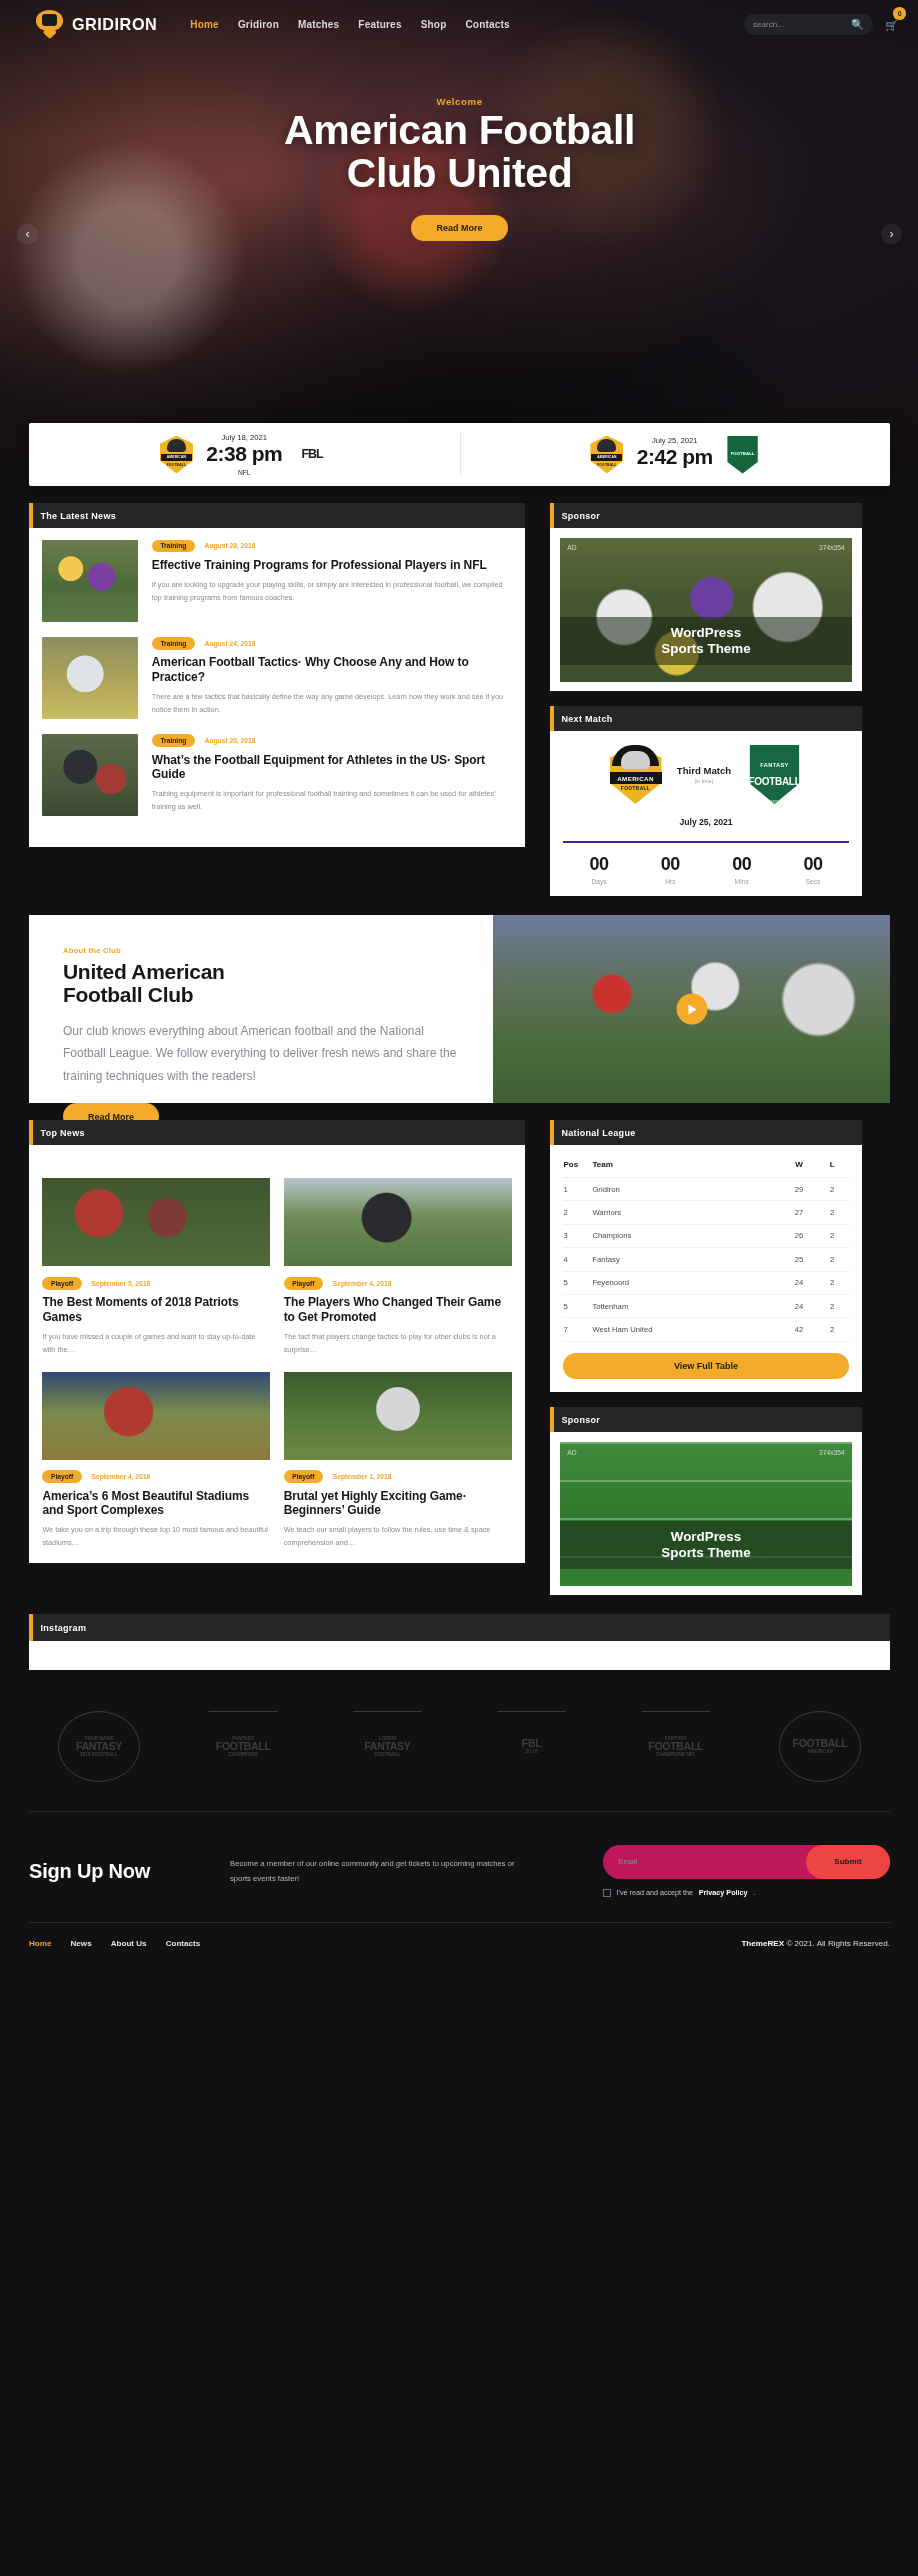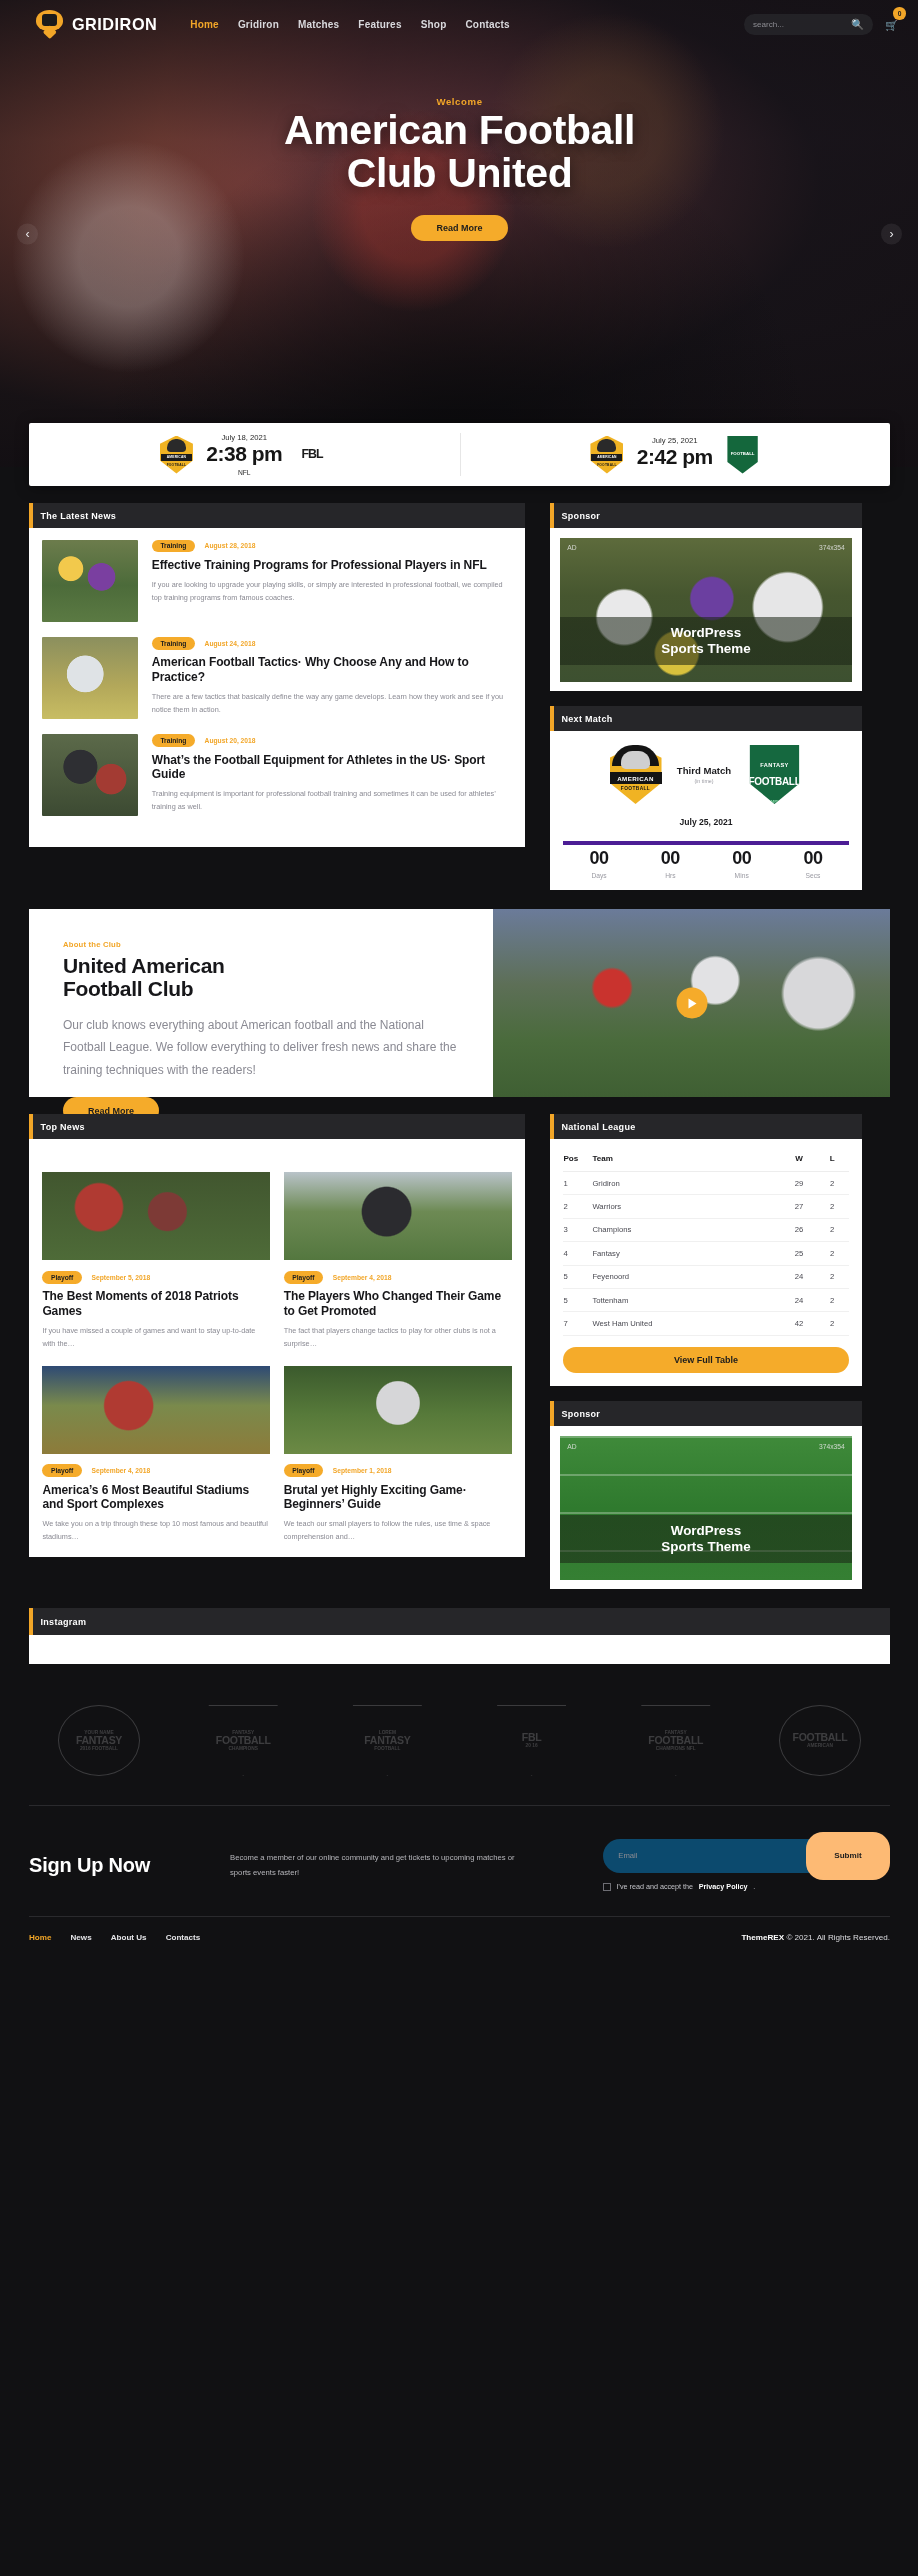--- a/index.html
+++ b/index.html
@@ -258,21 +258,21 @@
   .nm-away{
     width:56px; height:59px; position:relative; flex:none;
     background:#15683f; clip-path: polygon(6% 0,94% 0,94% 66%,50% 100%,6% 66%);
     color:#fff; text-align:center; padding-top:8.6px;
   }
   .nm-away .a{ font-size:5.7px; font-weight:800; letter-spacing:0.3px; }
   .nm-away .b{ font-size:10px; font-weight:800; letter-spacing:-0.3px; line-height:1; }
   .nm-away .c{ font-size:4.4px; color:#8fe0ad; font-weight:700; }
   .nm-away .ball{ width:25px;height:11.5px;border-radius:50%;background:#efefef;margin:2.9px auto 0; }
   .nm-date{ text-align:center; font-size:8.6px; font-weight:700; color:#1b1b1e; margin-top:13.4px; }
-  .nm-count{ display:flex; border-top:4px solid #4c1d95; margin-top:13.4px; padding-top:3px; }
+  .nm-count{ display:flex; border-top:2px solid #4c1d95; margin-top:13.4px; padding-top:11px; }
   .nm-count > div{ flex:1; text-align:center; }
   .nm-count .num{ font-size:18px; font-weight:800; color:#17171a; letter-spacing:-0.5px; }
   .nm-count .lbl{ font-size:6.7px; color:#9a9aa2; margin-top:2.9px; }
 
   
   .about{ display:flex; margin-top:19px; background:#fff; height:188px; }
   .about-left{ width:464px; padding:31px 34px; }
   .about-eyebrow{ color:#f2a628; font-size:7.7px; font-weight:800; letter-spacing:0.2px; margin-bottom:4.8px; }
   .about-title{ font-size:21px; font-weight:800; color:#17171a; line-height:1.12; letter-spacing:-0.3px; }
   .about-text{ color:#8a8a93; font-size:12px; line-height:1.85; margin-top:13.4px; }
@@ -350,27 +350,27 @@
 
   .divider{ height:1px; background:#2a2a2d; width:861px; margin:0 auto; }
 
   
   .signup{ width:861px; margin:0 auto; display:flex; align-items:center; padding:33px 0 25px; }
   .signup h2{ font-size:20px; font-weight:800; letter-spacing:-0.2px; width:201px; }
   .signup p{ font-size:7.7px; color:#b6b6bb; line-height:2; width:306px; }
   .signup-right{ margin-left:auto; width:287px; }
   .signup-form{ display:flex; align-items:center; position:relative; }
   .signup-form input{
-    flex:1; height:34px; background:#0c4a6e; border:none; outline:none;
+    flex:1; height:34px; background:#be185d; border:none; outline:none;
     border-radius:17px; color:#c9c9cd; font-size:7.7px; padding:0 15.3px; font-family:inherit;
   }
   .signup-form input::placeholder{ color:#8c8c92; }
   .signup-form button{
-    position:absolute; right:0; height:48px; width:84px; border-radius:17px;
-    background:#fdba74; border:none; color:#1d1d1d; font-size:8.1px; font-weight:600;
+    position:absolute; right:0; height:34px; width:84px; border-radius:17px;
+    background:#ef4444; border:none; color:#1d1d1d; font-size:8.1px; font-weight:600;
     cursor:pointer; font-family:inherit;
   }
   .consent{ display:flex; align-items:center; gap:5.7px; margin-top:9.6px; font-size:7.2px; color:#c4c4c9; }
   .consent .cb{ width:7.7px; height:7.7px; border:1px solid #6d6d73; background:transparent; cursor:pointer; }
   .consent b{ color:#fff; font-weight:700; }
 
   
   .bottom{ width:861px; margin:0 auto; display:flex; align-items:center; padding:15.3px 0 21px; }
   .bottom-nav{ display:flex; gap:19px; }
   .bottom-nav a{ color:#e4e4e7; font-size:8.1px; font-weight:700; text-decoration:none; }

